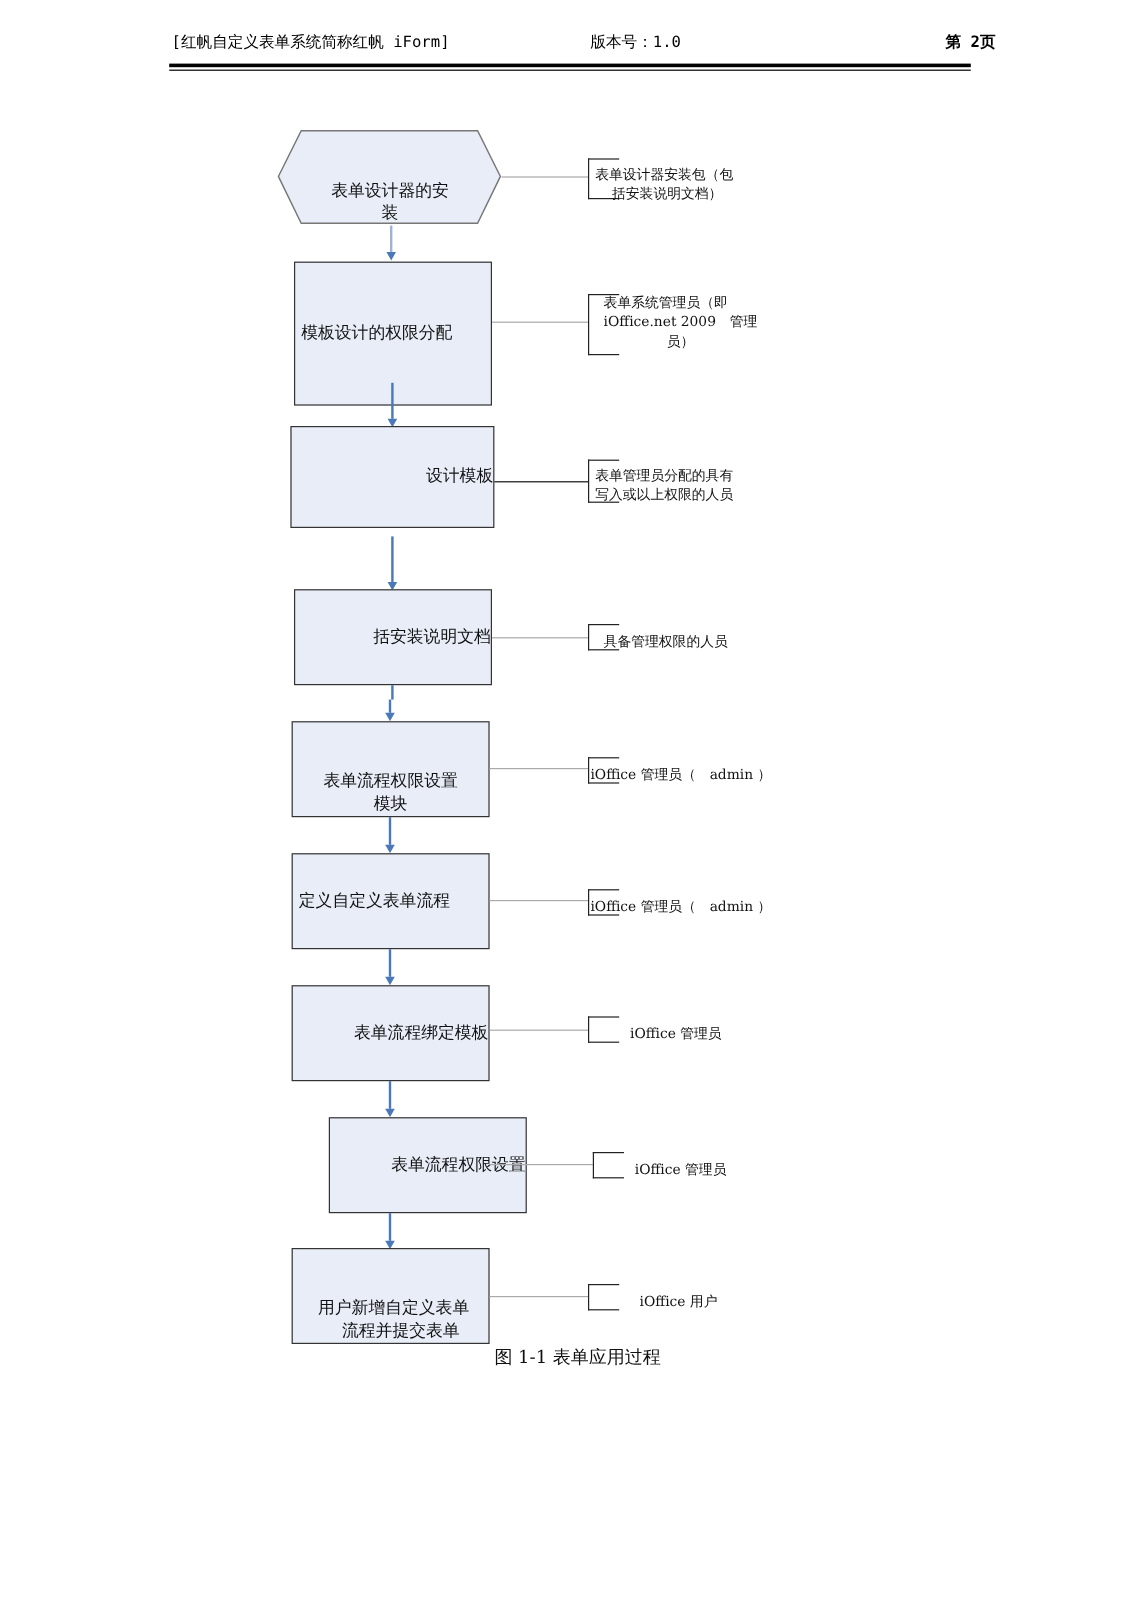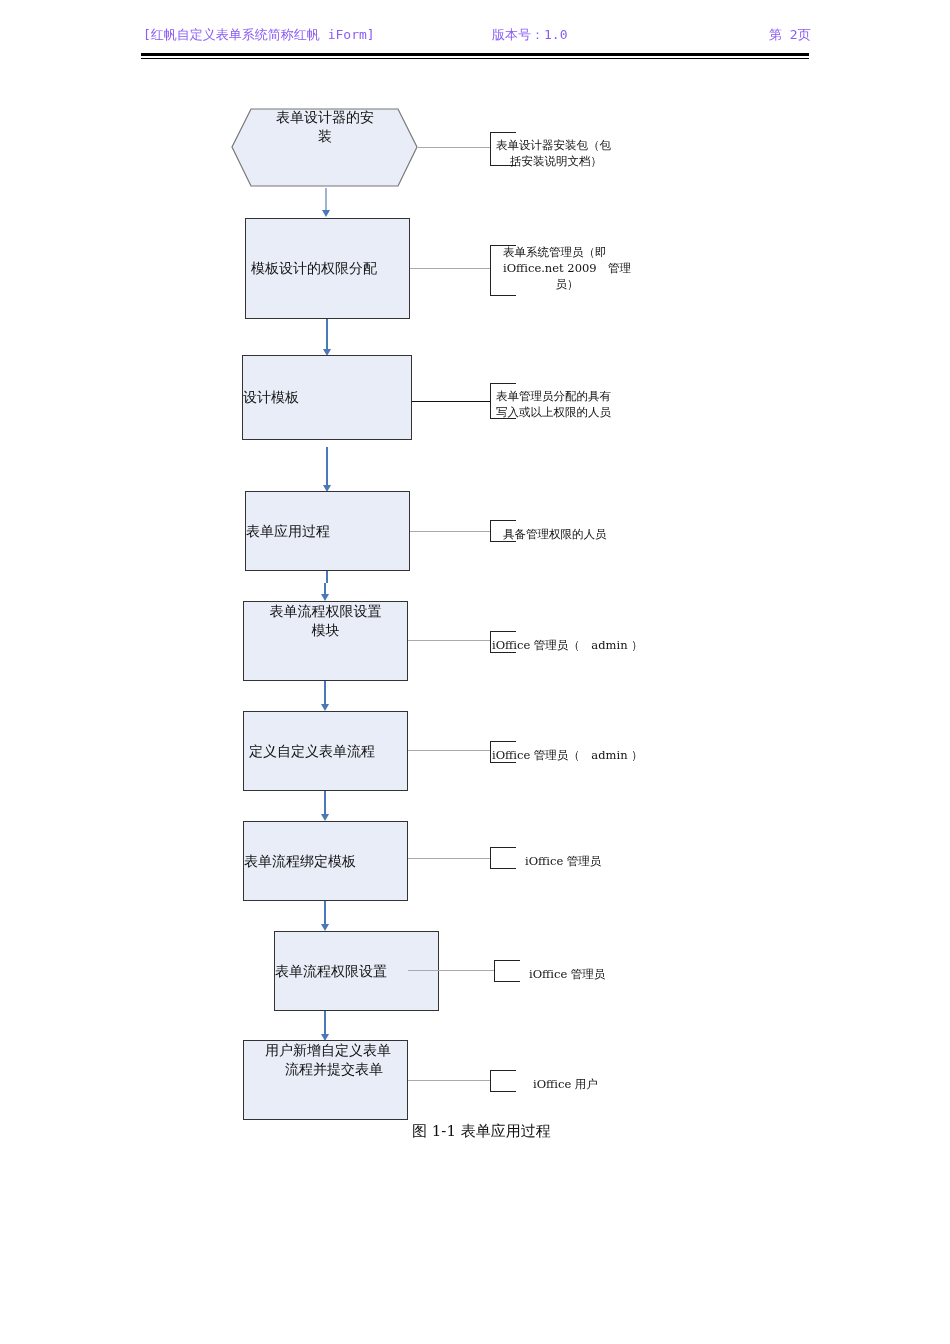--- a/index.html
+++ b/index.html
@@ -1,62 +1,62 @@
 <!DOCTYPE html>
 <html><head>
 <meta charset="utf-8">
 <style>
   html, body { margin: 0; padding: 0; background: #ffffff; }
   body { width: 950px; height: 1344px; position: relative; overflow: hidden;
          font-family: "DejaVu Serif", "Liberation Serif", serif; color: #111; }
   .hdr { position: absolute; top: 26px; font-family: "DejaVu Sans Mono", "Liberation Mono", monospace;
-         font-size: 13px; color: #8b5cf6; white-space: nowrap; }
+         font-size: 13px; color: #000000; white-space: nowrap; }
   .rule-thick { position: absolute; left: 141px; width: 668px; top: 53px; height: 3px; background: #000; }
   .rule-thin  { position: absolute; left: 141px; width: 668px; top: 58px; height: 1px; background: #000; }
   .box { position: absolute; background: #e8edf7; border: 1.5px solid #333; box-sizing: border-box;
-         display: flex; align-items: center; justify-content: flex-start; text-align: center;
+         display: flex; align-items: center; justify-content: flex-end; text-align: center;
          font-size: 14px; line-height: 19px; color: #111; }
   .box.left { justify-content: flex-start; padding-left: 5px; text-align: left; }
   .vline { position: absolute; width: 1.5px; background: #4a78b8; }
   .arrow { position: absolute; width: 0; height: 0; border-left: 4px solid transparent;
            border-right: 4px solid transparent; border-top: 7px solid #4a78b8; }
   .hline { position: absolute; height: 1px; background: #aaa; }
   .hline.dark { background: #111; }
   .bracket { position: absolute; border: 1px solid #222; border-right: none; box-sizing: border-box; }
   .note { position: absolute; font-size: 11.5px; line-height: 16px; color: #111; white-space: nowrap; }
   .caption { position: absolute; left: 412px; top: 1122px; font-size: 15px; color: #111; white-space: nowrap; }
   svg { position: absolute; }
 </style>
 </head>
 <body>
 
 <div class="hdr" style="left:143px;">[红帆自定义表单系统简称红帆 iForm]</div>
 <div class="hdr" style="left:492px;">版本号：1.0</div>
-<div class="hdr" style="left:769px;">第 2页</div>
+<div class="hdr" style="left:788px;font-weight:bold;">第 2页</div>
 <div class="rule-thick"></div>
 <div class="rule-thin"></div>
 
 <svg style="left:231px;top:108px;" width="188" height="80">
   <polygon points="20,1 167,1 186,39 167,78 20,78 1,39" fill="#e8edf7" stroke="#777" stroke-width="1.2"></polygon>
 </svg>
 <div class="box" style="left:250px;top:108px;width:150px;height:80px;background:transparent;border:none;flex-direction:column;">
   <div>表单设计器的安</div>
   <div>装</div>
 </div>
 <div class="hline" style="left:418px;top:147px;width:72px;"></div>
 <div class="bracket" style="left:490px;top:132px;width:26px;height:34px;"></div>
 <div class="note" style="left:496px;top:137px;">
   <div>表单设计器安装包（包</div>
   <div style="padding-left:14px;">括安装说明文档）</div>
 </div>
 
 <div class="vline" style="left:325px;top:188px;height:22px;background:#9db3d6;"></div>
 <div class="arrow" style="left:322px;top:210px;"></div>
 
-<div class="box left" style="left:245px;top:218px;width:165px;height:101px;">
+<div class="box left" style="left:245px;top:218px;width:165px;height:120px;">
   <span>模板设计的权限分配</span>
 </div>
 <div class="hline" style="left:410px;top:268px;width:80px;"></div>
 <div class="bracket" style="left:490px;top:245px;width:26px;height:51px;"></div>
 <div class="note" style="left:503px;top:244px;text-align:center;">
   <div style="text-align:left;">表单系统管理员（即</div>
   <div>iOffice.net 2009　管理</div>
   <div>员）</div>
 </div>
 
@@ -70,21 +70,21 @@
 <div class="bracket" style="left:490px;top:383px;width:26px;height:36px;"></div>
 <div class="note" style="left:496px;top:388px;">
   <div>表单管理员分配的具有</div>
   <div>写入或以上权限的人员</div>
 </div>
 
 <div class="vline" style="left:326px;top:447px;height:38px;"></div>
 <div class="arrow" style="left:323px;top:485px;"></div>
 
 <div class="box" style="left:245px;top:491px;width:165px;height:80px;">
-  <span>表单应用过程</span>
+  <span>括安装说明文档</span>
 </div>
 <div class="hline" style="left:410px;top:531px;width:80px;"></div>
 <div class="bracket" style="left:490px;top:520px;width:26px;height:22px;"></div>
 <div class="note" style="left:503px;top:526px;">具备管理权限的人员</div>
 
 <div class="vline" style="left:326px;top:571px;height:12px;"></div>
 <div class="vline" style="left:324px;top:583px;height:11px;"></div>
 <div class="arrow" style="left:321px;top:594px;"></div>
 
 <div class="box" style="left:243px;top:601px;width:165px;height:80px;flex-direction:column;">

